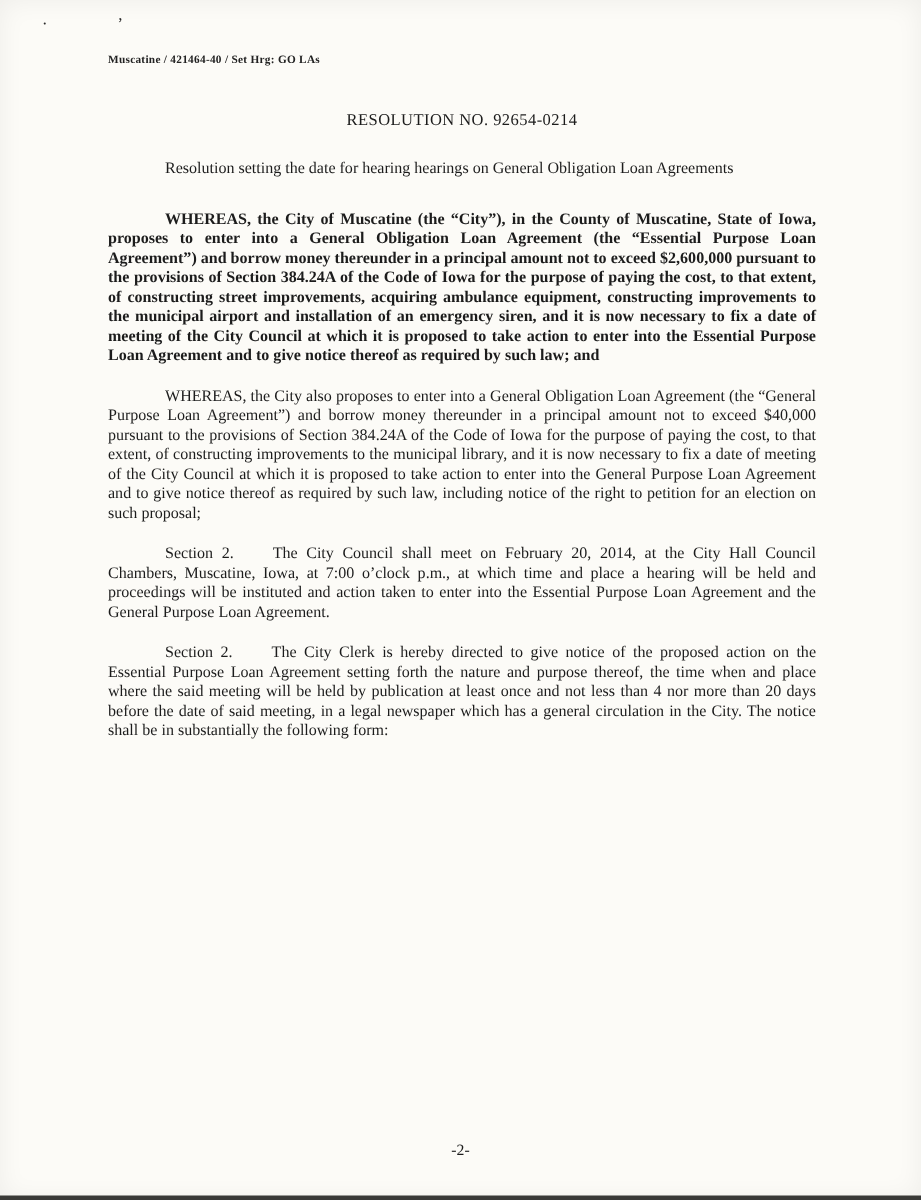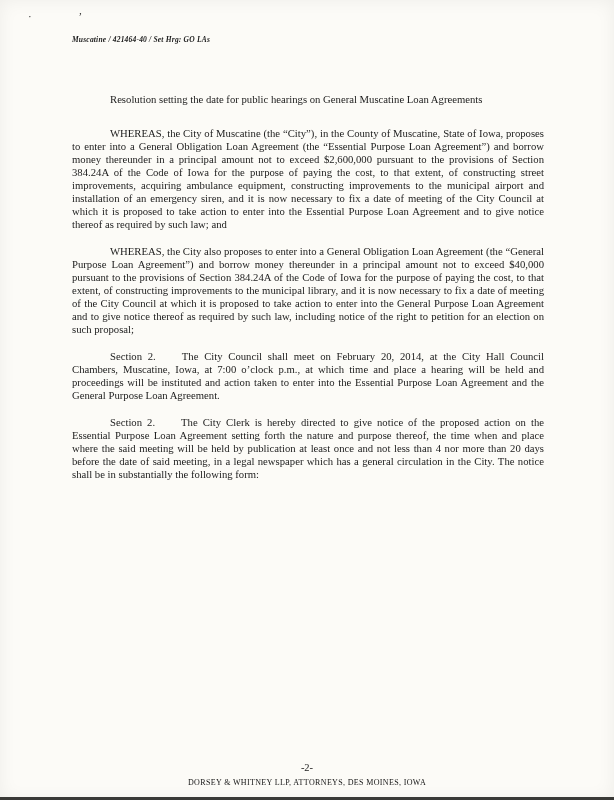--- a/index.html
+++ b/index.html
@@ -16,42 +16,42 @@
     color:#1c1c1c;
     overflow:hidden;
     box-sizing:border-box;
   }
   .pen-marks{
     position:absolute;left:28px;top:10px;
     font-size:11px;color:#2b2b2b;letter-spacing:22px;
   }
   .ref-header{
     position:absolute;left:72px;top:35px;
-    font-size:7.5px;font-weight:bold;letter-spacing:0.2px;color:#222;font-style:italic;
+    font-size:7.5px;font-weight:bold;letter-spacing:0.2px;color:#222;
   }
   .content{
     position:absolute;left:72px;right:70px;top:74px;
     font-size:10.7px;line-height:13px;
     text-align:justify;
   }
   .doc-title{
     text-align:center;
     font-size:11px;
     letter-spacing:0.3px;
     margin:0 0 0 0;
   }
   .subtitle{
     margin:19px 0 0 38px;
     text-align:justify;
   }
   p.para{
     margin:14px 0 0 0;
     text-indent:38px;
   }
-  p.para.first-gap{margin-top:21px;}
+  p.para.first-gap{margin-top:21px;font-weight:bold;}
   .tab{display:inline-block;width:26px;}
   .footer-pagenum{
     position:absolute;left:0;right:0;bottom:27px;
     text-align:center;font-size:10.5px;color:#1c1c1c;
   }
   .footer-firm{
     position:absolute;left:0;right:0;bottom:13px;
     text-align:center;font-size:8px;letter-spacing:0.35px;color:#141414;
   }
   .scan-edge{
@@ -63,22 +63,23 @@
 <body>
 
 <div class="page">
 
   <div class="pen-marks">· ʼ</div>
 
   <div class="ref-header">Muscatine / 421464-40 / Set Hrg: GO LAs</div>
 
   <div class="content">
 
+    <div class="doc-title">RESOLUTION NO. 92654-0214</div>
 
-    <div class="subtitle">Resolution setting the date for public hearings on General Muscatine Loan Agreements</div>
+    <div class="subtitle">Resolution setting the date for hearing hearings on General Obligation Loan Agreements</div>
 
     <p class="para first-gap">
       <span>WHEREAS, the City of Muscatine (the “City”), in the County of Muscatine, State of Iowa, proposes to enter into a General Obligation Loan Agreement (the “Essential Purpose Loan Agreement”) and borrow money thereunder in a principal amount not to exceed $2,600,000 pursuant to the provisions of Section 384.24A of the Code of Iowa for the purpose of paying the cost, to that extent, of constructing street improvements, acquiring ambulance equipment, constructing improvements to the municipal airport and installation of an emergency siren, and it is now necessary to fix a date of meeting of the City Council at which it is proposed to take action to enter into the Essential Purpose Loan Agreement and to give notice thereof as required by such law; and</span>
     </p>
 
     <p class="para">
       <span>WHEREAS, the City also proposes to enter into a General Obligation Loan Agreement (the “General Purpose Loan Agreement”) and borrow money thereunder in a principal amount not to exceed $40,000 pursuant to the provisions of Section 384.24A of the Code of Iowa for the purpose of paying the cost, to that extent, of constructing improvements to the municipal library, and it is now necessary to fix a date of meeting of the City Council at which it is proposed to take action to enter into the General Purpose Loan Agreement and to give notice thereof as required by such law, including notice of the right to petition for an election on such proposal;</span>
     </p>
 
 
@@ -87,17 +88,16 @@
     </p>
 
     <p class="para">
       <span class="sec-label">Section 2.</span><span class="tab"></span><span>The City Clerk is hereby directed to give notice of the proposed action on the Essential Purpose Loan Agreement setting forth the nature and purpose thereof, the time when and place where the said meeting will be held by publication at least once and not less than 4 nor more than 20 days before the date of said meeting, in a legal newspaper which has a general circulation in the City.  The notice shall be in substantially the following form:</span>
     </p>
 
   </div>
 
   <div class="footer-pagenum">-2-</div>
 
-  <div class="footer-firm">DORSEY &amp; WHITNEY LLP, ATTORNEYS, DES MOINES, IOWA</div>
 
   <div class="scan-edge"></div>
 
 </div>
 
 </body></html>

